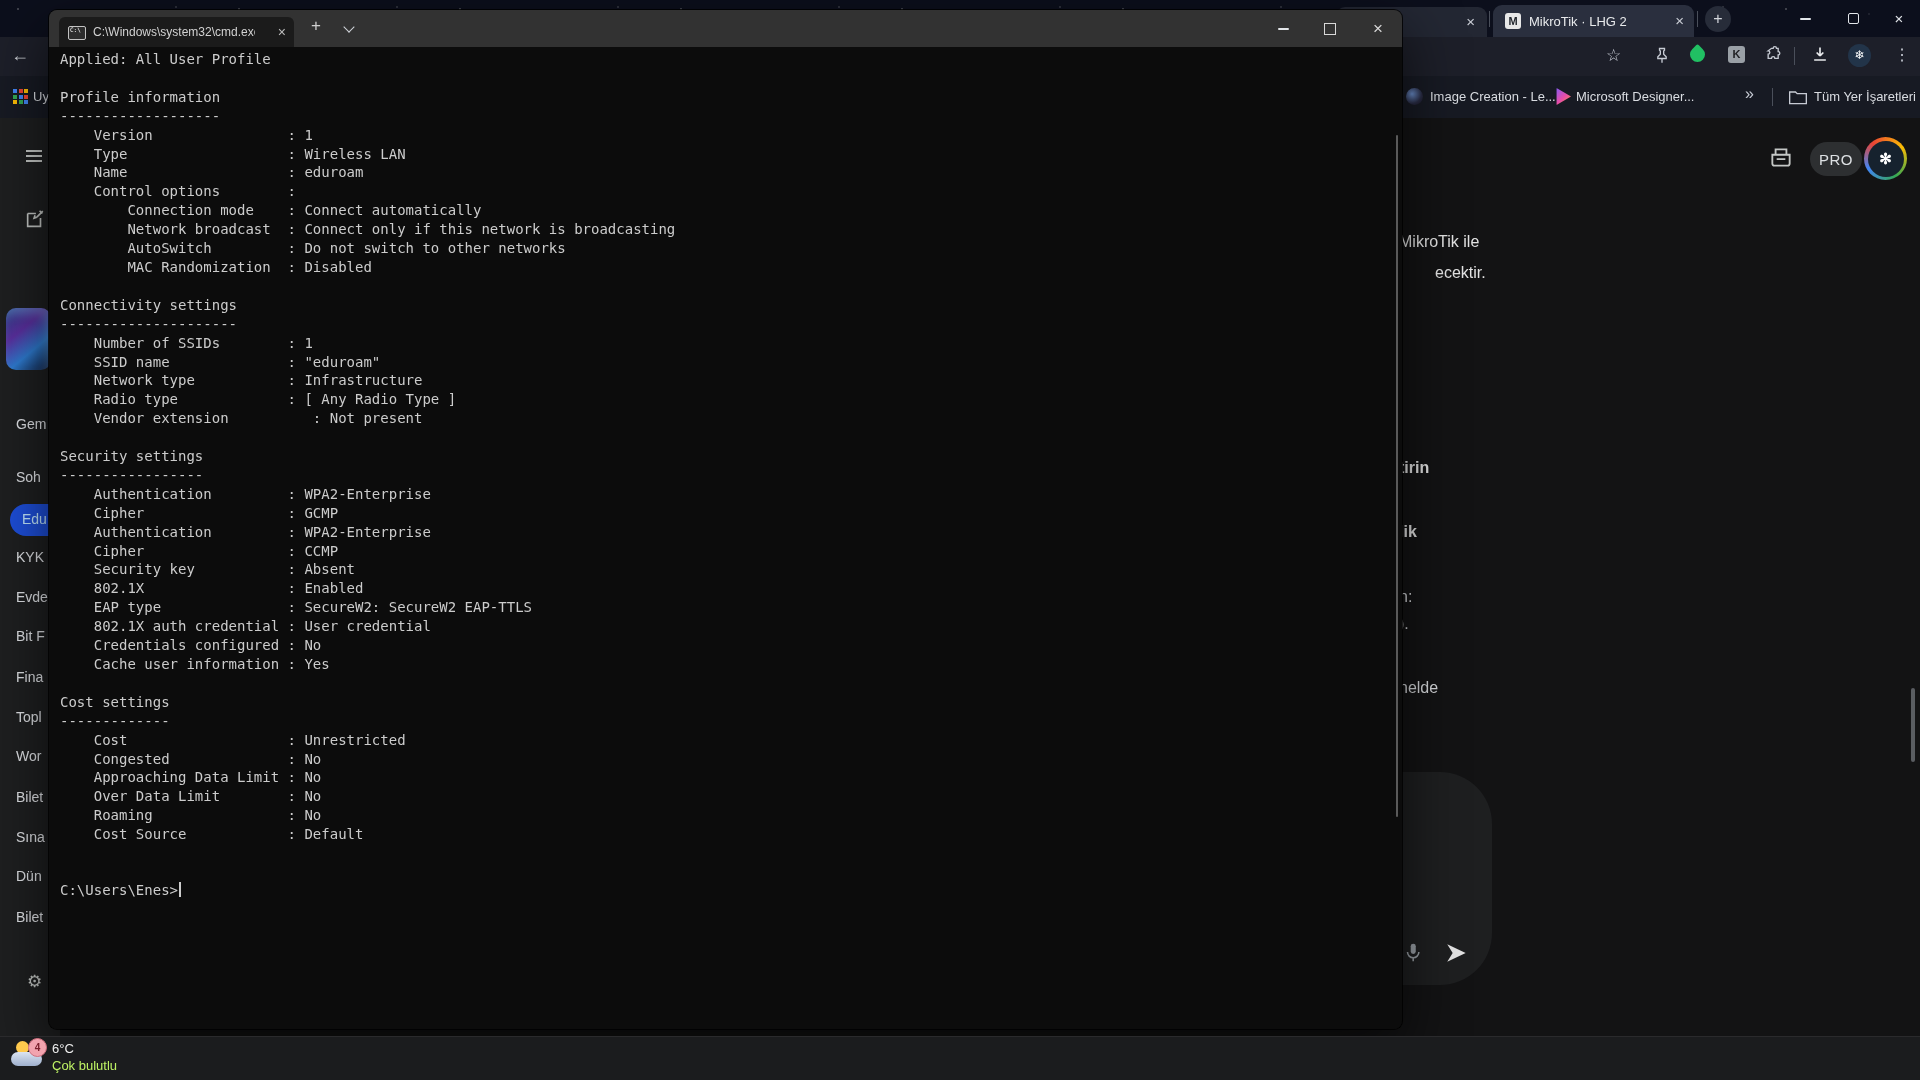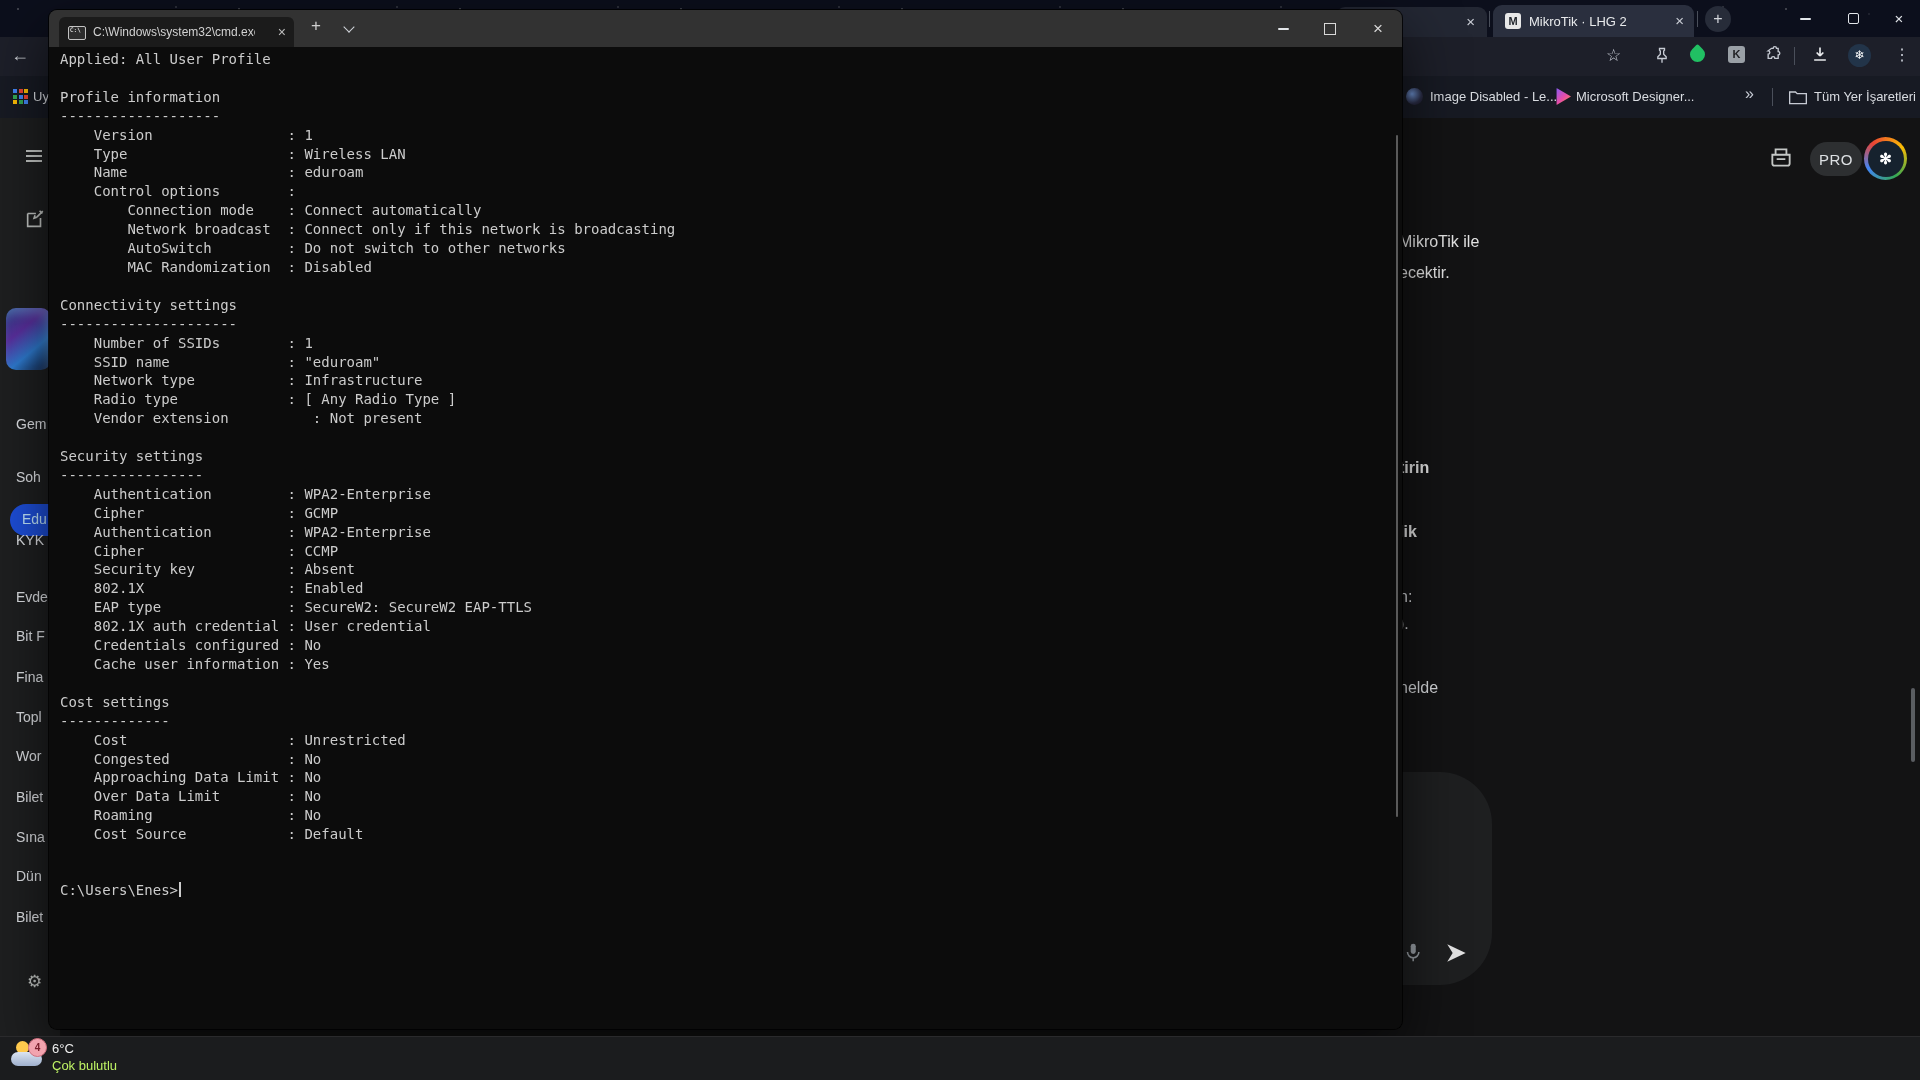--- a/index.html
+++ b/index.html
@@ -138,21 +138,21 @@
         <i style="background:#34a853"></i>
           <i style="background:#4285f4"></i>
           <i style="background:#ea4335"></i>
         <i style="background:#fbbc05"></i>
           <i style="background:#34a853"></i>
           <i style="background:#4285f4"></i>
       </span>
       <span class="abs bm-label" style="left:33px;top:13px;">Uy</span>
 
       <span class="abs" style="left:1406px;top:12px;width:17px;height:17px;border-radius:50%;background:radial-gradient(circle at 35% 35%,#6b8ecb,#2a2d45 60%,#14101c);"></span>
-      <span class="abs bm-label" style="left:1430px;top:13px;">Image Disabled - Le...</span>
+      <span class="abs bm-label" style="left:1430px;top:13px;">Image Creation - Le...</span>
       <span class="abs" style="left:1554px;top:12px;width:17px;height:17px;border-radius:4px;background:linear-gradient(135deg,#7a5cff,#e64ca8 55%,#ff9a3d);clip-path:polygon(15% 0,100% 50%,15% 100%);"></span>
       <span class="abs bm-label" style="left:1576px;top:13px;">Microsoft Designer...</span>
       <span class="abs" style="left:1745px;top:9px;color:#c7cbd4;font-size:16px;">»</span>
       <span class="abs" style="left:1772px;top:12px;width:1px;height:18px;background:#4a4f5a;"></span>
       <svg class="abs" style="left:1788px;top:12px;" width="20" height="18" viewBox="0 0 24 20">
           <path d="M2 4 h7 l2 2 h11 v12 H2 z" stroke="#c7cbd4" stroke-width="1.6" fill="none"></path>
         </svg>
       <span class="abs bm-label" style="left:1814px;top:13px;">Tüm Yer İşaretleri</span>
     </div>
   </div>
@@ -165,21 +165,21 @@
           <path d="M14 10 l6.5-6.5 M14 10 l-3 1 1-3 M17 3 l3 3" stroke="#c4c7c5" stroke-width="1.8" fill="none"></path>
         </svg>
       <span class="abs" style="left:14px;top:142px;color:#bdc1c6;font-size:13px;margin-top:48px;">Öğe</span>
       <span class="abs" style="left:6px;top:190px;width:45px;height:62px;border-radius:10px;background:linear-gradient(140deg,#27407f 0%,#5a2f9e 35%,#2e7bd0 65%,#101b3a 100%);box-shadow:inset -4px 6px 10px rgba(140,200,255,.35);"></span>
 
       <span class="side-label" style="top:298px;">Gem</span>
       <span class="side-label" style="top:351px;">Soh</span>
       <span class="side-pill" style="top:386px;">
         <span class="pl">Edu</span>
       </span>
-      <span class="side-label" style="top:414px;">KYK</span>
+      <span class="side-label" style="top:431px;">KYK</span>
       <span class="side-label" style="top:471px;">Evde</span>
       <span class="side-label" style="top:510px;">Bit F</span>
       <span class="side-label" style="top:551px;">Fina</span>
       <span class="side-label" style="top:591px;">Topl</span>
       <span class="side-label" style="top:630px;">Wor</span>
       <span class="side-label" style="top:671px;">Bilet</span>
       <span class="side-label" style="top:711px;">Sına</span>
       <span class="side-label" style="top:750px;">Dün</span>
       <span class="side-label" style="top:791px;">Bilet</span>
       <span class="abs" style="left:27px;top:853px;color:#c4c7c5;font-size:17px;">⚙</span>
@@ -188,21 +188,21 @@
     <svg class="abs" style="left:1768px;top:27px;" width="26" height="26" viewBox="0 0 24 24">
         <path d="M4 9 h16 v8 a2 2 0 0 1 -2 2 H6 a2 2 0 0 1 -2 -2 z" stroke="#c4c7c5" stroke-width="1.7" fill="none"></path>
         <path d="M7 9 V4 h10 v5 M8 13 h8" stroke="#c4c7c5" stroke-width="1.7" fill="none"></path>
       </svg>
     <div class="abs pro-pill" style="left:1810px;top:24px;width:52px;height:34px;">PRO</div>
     <div class="abs avatar-ring" style="left:1864px;top:19px;width:43px;height:43px;">
       <div class="avatar-inner">✻</div>
     </div>
 
     <span class="frag" style="top:115px;font-weight:500;">MikroTik ile</span>
-    <span class="frag" style="top:146px;">ecektir.</span>
+    <span class="frag" style="top:146px;margin-left:36px;">ecektir.</span>
     <span class="frag b" style="top:341px;">tirin</span>
     <span class="frag b" style="top:405px;">lik</span>
     <span class="frag" style="top:470px;color:#d5d7da;">n:</span>
     <span class="frag" style="top:497px;color:#d5d7da;">).</span>
     <span class="frag" style="top:561px;color:#d5d7da;">nelde</span>
 
     <div class="abs" id="input-pill" style="top:654px;">
       <svg class="abs" style="left:62px;top:170px;" width="22" height="22" viewBox="0 0 24 24">
           <rect x="9.5" y="2" width="5.5" height="11" rx="2.7" fill="#9aa0a6"></rect>
           <path d="M6 11 a6.2 6.2 0 0 0 12.4 0 M12.2 17.5 v3.5" stroke="#9aa0a6" stroke-width="1.7" fill="none"></path>

